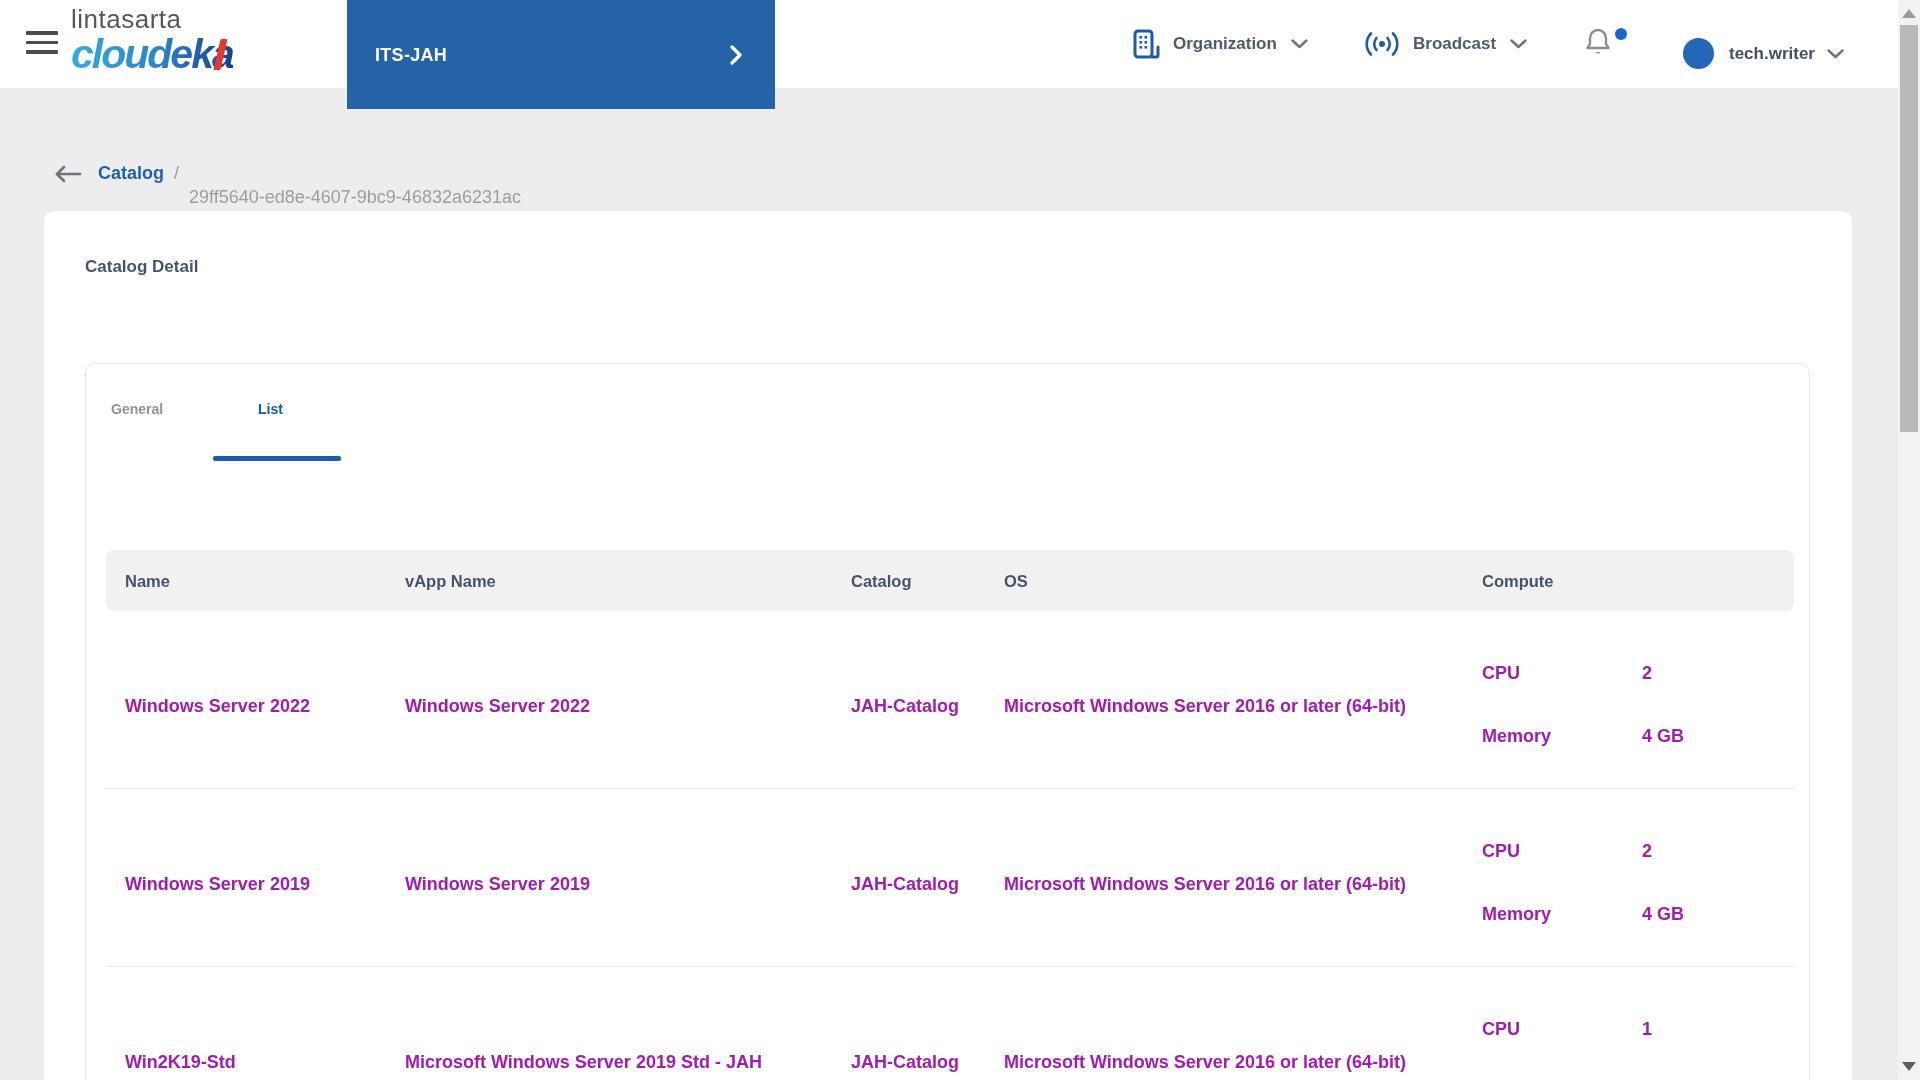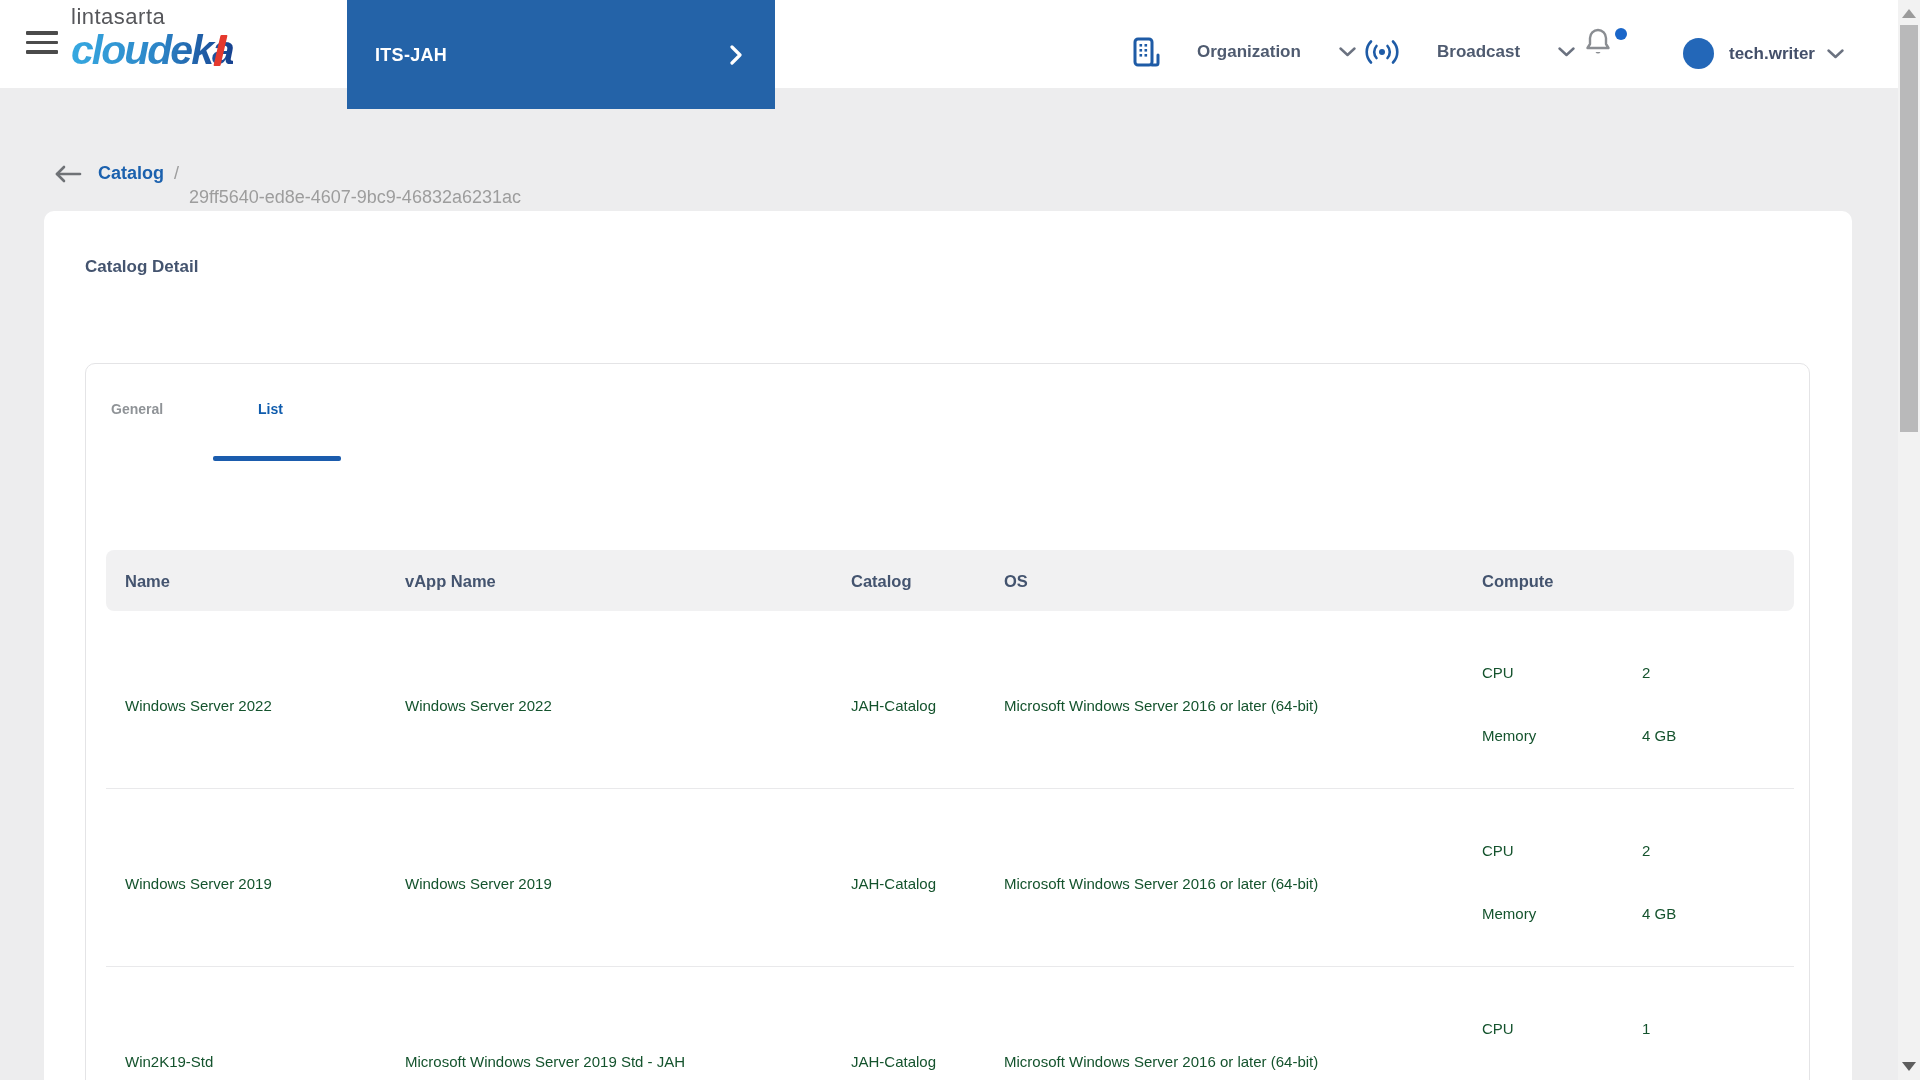--- a/index.html
+++ b/index.html
@@ -13,21 +13,21 @@
 
   
   .header {
     position:absolute; top:0; left:0; width:1920px; height:88px;
     background:#ffffff; z-index:5;
   }
   .hamburger { position:absolute; left:26px; top:31px; width:32px; height:26px; cursor:pointer; }
   .hamburger span { display:block; width:32px; height:3.5px; background:#4b4b4b; margin-bottom:6px; border-radius:1px; }
 
   .logo { position:absolute; left:71px; top:6px; line-height:1; }
-  .logo-top { font-size:22px; color:#56575b; letter-spacing:0.5px; display:block; }
+  .logo-top { font-size:26px; color:#56575b; letter-spacing:0.5px; display:block; }
   .logo-bottom-wrap { position:relative; display:inline-block; margin-top:2px; }
   .logo-bottom {
     font-size:41px; font-weight:700; font-style:italic; letter-spacing:-2px;
     background:linear-gradient(90deg,#36a9e1 0%, #2c84c6 55%, #16418f 100%);
     -webkit-background-clip:text; background-clip:text; color:transparent;
   }
   .logo-red-accent {
     position:absolute; left:146px; top:5px; width:7px; height:31px;
     background:#e5392e; transform:skewX(-13deg); border-radius:1px;
   }
@@ -35,21 +35,21 @@
   .tenant {
     position:absolute; left:347px; top:0; width:428px; height:109px;
     background:#2463a8; cursor:pointer;
   }
   .tenant-label {
     position:absolute; left:28px; top:50%; transform:translateY(-50%);
     color:#ffffff; font-weight:700; font-size:18px; letter-spacing:0.3px;
   }
   .tenant-chevron { position:absolute; right:33px; top:50%; transform:translateY(-50%); }
 
-  .nav-group { position:absolute; top:8px; height:88px; display:flex; align-items:center; cursor:pointer;gap:24px; }
+  .nav-group { position:absolute; top:0; height:88px; display:flex; align-items:center; cursor:pointer; }
   .nav-org { left:1133px; }
   .nav-broadcast { left:1364px; }
   .nav-label { font-size:17px; font-weight:700; color:#4f5b70; margin:0 14px 0 13px; }
   .bell-wrap { position:absolute; left:1584px; top:26px; width:44px; height:40px; cursor:pointer; }
   .bell-dot { position:absolute; left:31px; top:2px; width:12px; height:12px; border-radius:50%; background:#1a66c9; }
   .user-group { position:absolute; left:1683px; top:0; height:107px; display:flex; align-items:center; cursor:pointer; }
   .avatar { width:31px; height:31px; border-radius:50%; background:#2367b8; }
   .user-name { font-size:17px; font-weight:700; color:#44506a; margin:0 12px 0 15px; }
 
   
@@ -73,21 +73,21 @@
   .tab { position:absolute; top:37px; font-size:14px; font-weight:700; cursor:pointer; }
   .tab-general { left:25px; color:#8f9397; }
   .tab-list { left:172px; color:#0f5cad; }
   .tab-underline { position:absolute; left:127px; top:92px; width:128px; height:5px; background:#1b5cad; border-radius:2px; }
 
   
   .table { position:absolute; left:20px; top:186px; width:1688px; }
   .thead { position:relative; height:61px; background:#f1f1f2; border-radius:8px; }
   .hcell { position:absolute; top:50%; transform:translateY(-50%); font-size:16.5px; font-weight:700; color:#44546f; }
   .trow { position:relative; height:178px; border-bottom:1px solid #e9e9eb; }
-  .cell { position:absolute; font-size:15px; font-weight:400; color:#14532d; line-height:20px; }
+  .cell { position:absolute; font-size:18px; font-weight:700; color:#a21caf; line-height:20px; }
   .col-name    { left:19px;   }
   .col-vapp    { left:299px;  }
   .col-catalog { left:745px;  }
   .col-os      { left:898px;  }
   .col-clabel  { left:1376px; }
   .col-cvalue  { left:1536px; }
   .row-main { top:85px; }
   .row-cpu  { top:52px; }
   .row-mem  { top:115px; }
 

